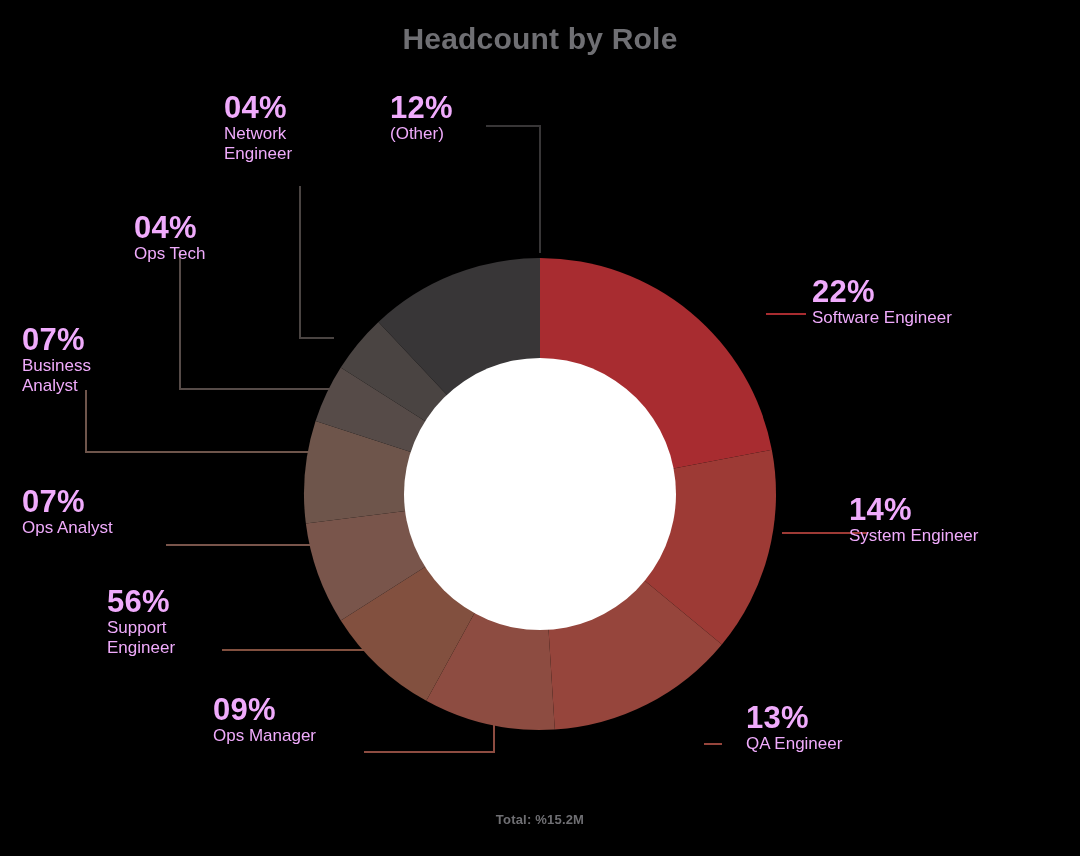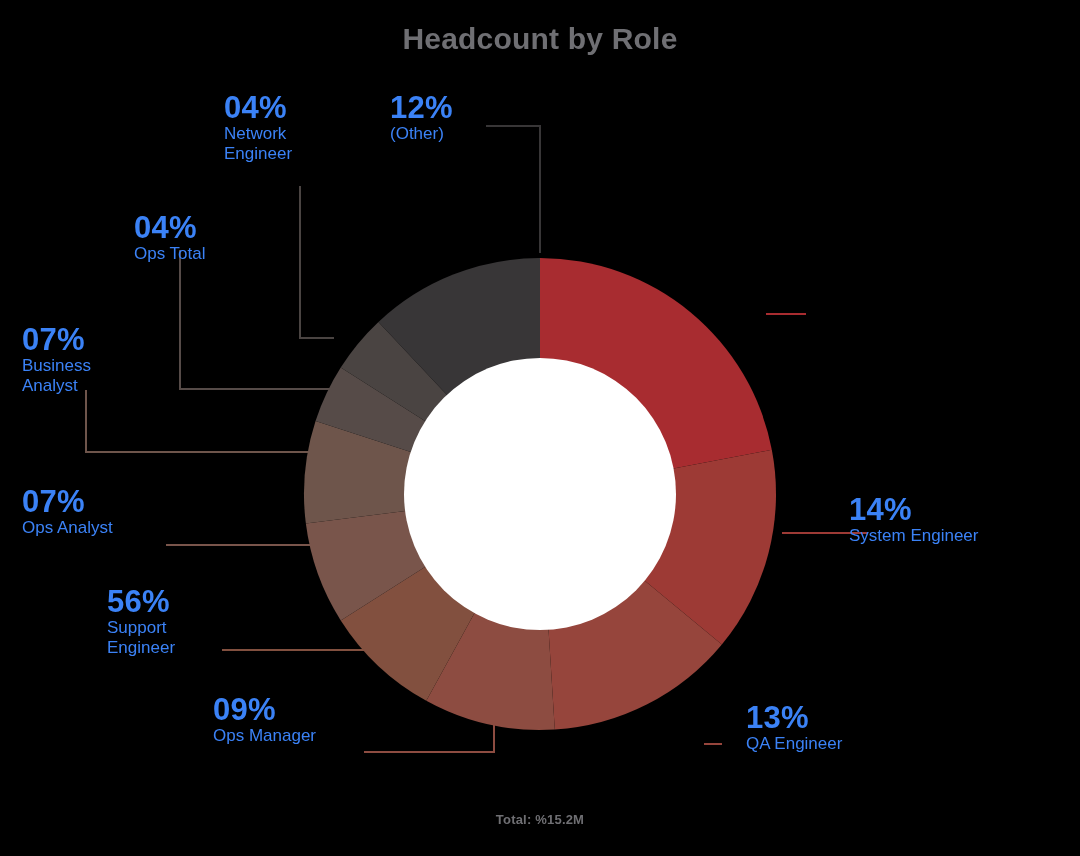--- a/index.html
+++ b/index.html
@@ -45,21 +45,21 @@
   svg.donut-svg {
     position: absolute;
     top: 0;
     left: 0;
     width: 1080px;
     height: 856px;
     display: block;
   }
   .label-block {
     position: absolute;
-    color: #3b82f6;
+    color: #f0abfc;
   }
   .label-block .pct {
     font-size: 31px;
     font-weight: bold;
     line-height: 1.02;
     letter-spacing: 0.3px;
     display: block;
   }
   .label-block .name {
     font-size: 17px;
@@ -99,20 +99,24 @@
         <polyline points="404,650 222,650" fill="none" stroke="#82503f" stroke-width="2"></polyline>
         <polyline points="322,545 166,545" fill="none" stroke="#79554b" stroke-width="2"></polyline>
         <polyline points="318,452 86,452 86,390" fill="none" stroke="#6e554b" stroke-width="2"></polyline>
         <polyline points="341,389 180,389 180,250" fill="none" stroke="#564b48" stroke-width="2"></polyline>
         <polyline points="334,338 300,338 300,186" fill="none" stroke="#4a4442" stroke-width="2"></polyline>
         <polyline points="540,253 540,126 486,126" fill="none" stroke="#383637" stroke-width="2"></polyline>
       </g>
     <circle id="donut-hole" cx="540" cy="494" r="136" fill="#ffffff"></circle>
   </svg>
 
+  <div class="label-block align-left" style="left:812px; top:276px;">
+    <span class="pct">22%</span>
+    <span class="name">Software Engineer</span>
+  </div>
 
   <div class="label-block align-left" style="left:849px; top:494px;">
     <span class="pct">14%</span>
     <span class="name">System Engineer</span>
   </div>
 
   <div class="label-block align-left" style="left:746px; top:702px;">
     <span class="pct">13%</span>
     <span class="name">QA Engineer</span>
   </div>
@@ -134,21 +138,21 @@
   </div>
 
   <div class="label-block align-left" style="left:22px; top:324px;">
     <span class="pct">07%</span>
     <span class="name">Business
 Analyst</span>
   </div>
 
   <div class="label-block align-left" style="left:134px; top:212px;">
     <span class="pct">04%</span>
-    <span class="name">Ops Total</span>
+    <span class="name">Ops Tech</span>
   </div>
 
   <div class="label-block align-left" style="left:224px; top:92px;">
     <span class="pct">04%</span>
     <span class="name">Network
 Engineer</span>
   </div>
 
   <div class="label-block align-left" style="left:390px; top:92px;">
     <span class="pct">12%</span>

